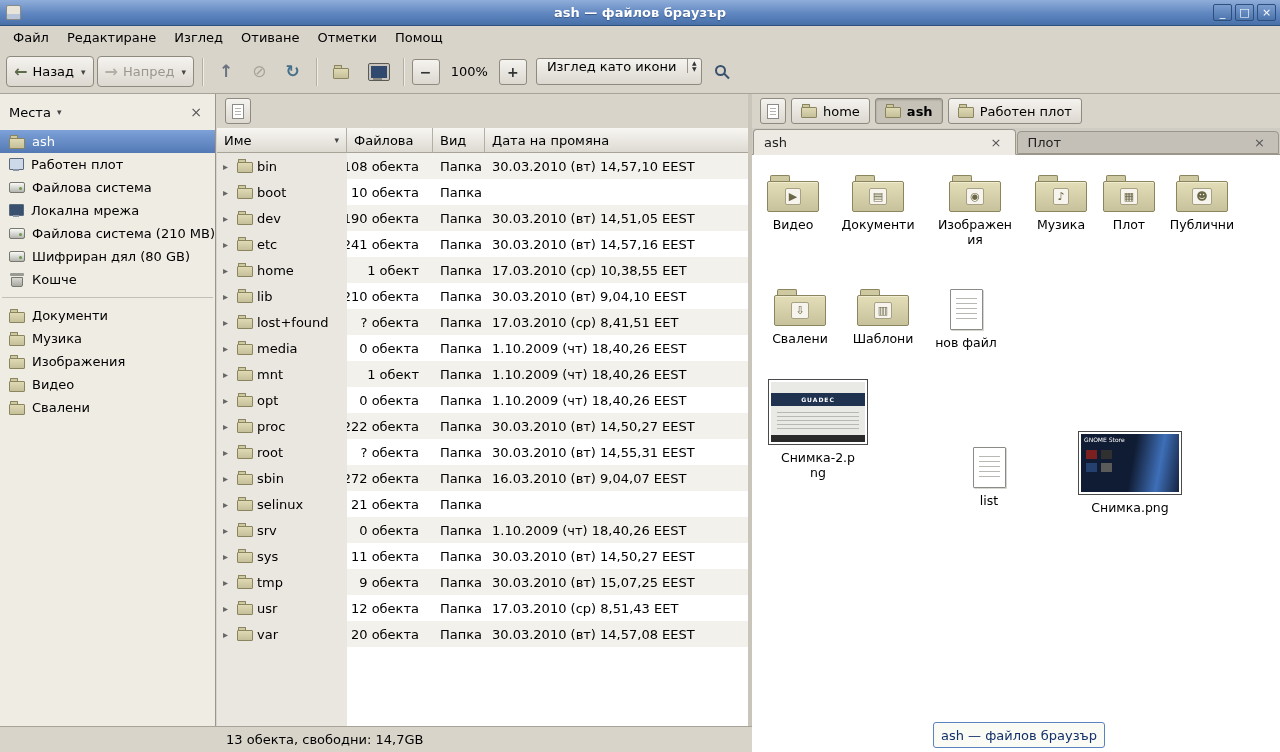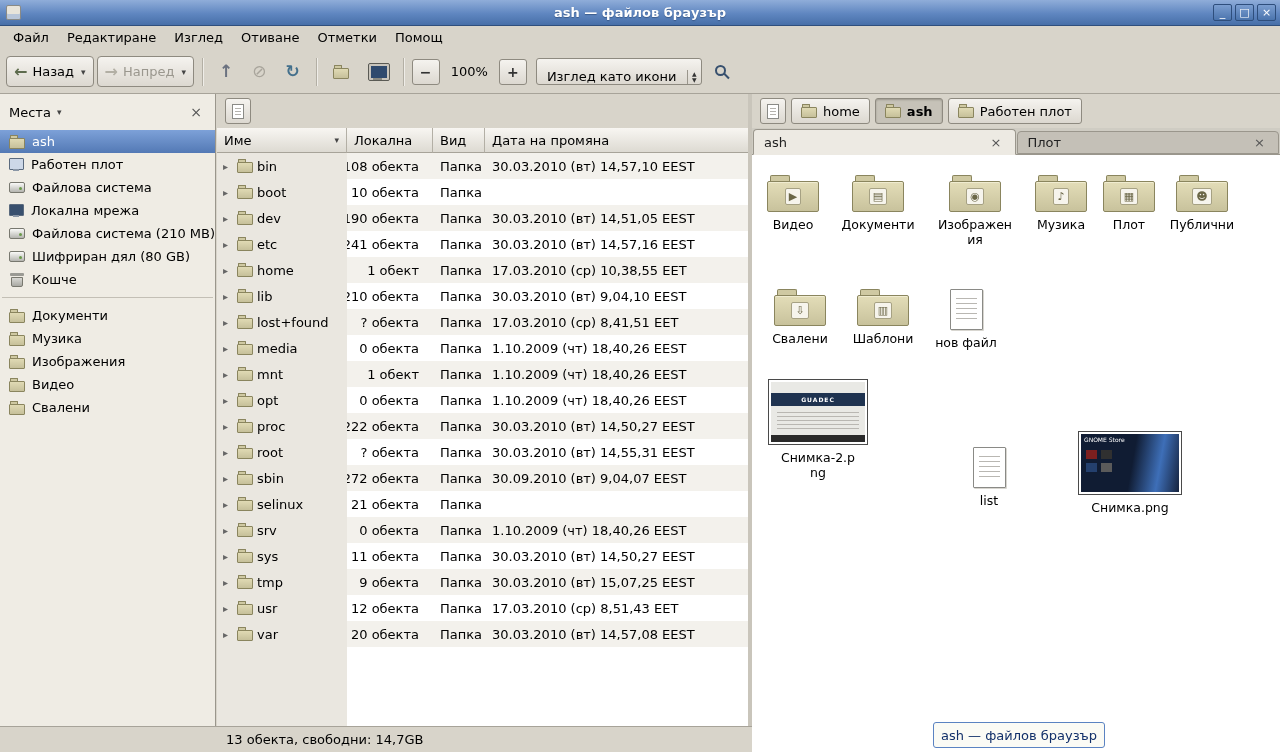--- a/index.html
+++ b/index.html
@@ -31,21 +31,21 @@
   .arrow-glyph { font-size:16px; font-weight:bold; color:#5d6b4d; line-height:1; }
   .disabled .arrow-glyph { color:#b2afa4; }
   .chev { font-size:9px; color:#444; margin-left:2px; }
   .tsep { width:1px; height:28px; background:#b3afa4; box-shadow:1px 0 0 #efede8; margin:0 5px; }
   .icon-glyph { font-size:17px; line-height:1; color:#5f6d5a; }
   .icon-glyph.gray { color:#a8a49b; }
   .icon-glyph.teal { color:#44708c; }
   .zoombtn { width:28px; height:26px; border:1px solid #8e8a80; border-radius:3px; background:linear-gradient(#f5f3ef,#dcd8d0);
              font-size:14px; font-weight:bold; text-align:center; line-height:24px; color:#333; }
   .zoom-label { padding:0 8px; }
-  .combo { height:27px; display:flex; align-items:flex-end; border:1px solid #8e8a80; border-radius:3px;
+  .combo { height:27px; display:flex; align-items:flex-start; border:1px solid #8e8a80; border-radius:3px;
            background:linear-gradient(#f5f3ef,#dcd8d0); margin-left:6px; }
   .combo .combo-label { padding:0 10px; min-width:150px; }
   .combo .spinner { border-left:1px solid #9a968c; padding:1px 4px; display:flex; flex-direction:column; font-size:7px; line-height:6px; color:#333; }
   .magnifier { width:11px; height:11px; border:2px solid #37506e; border-radius:50%; position:relative; margin:2px 6px 4px 2px; }
   .magnifier::after { content:""; position:absolute; width:7px; height:2px; background:#37506e; transform:rotate(45deg); right:-6px; bottom:-3px; }
 
   
   .mfold { width:16px; height:14px; position:relative; flex:none; }
   .mfold::before { content:""; position:absolute; top:0; left:1px; width:6px; height:4px; background:#cfc9a2; border:1px solid #8a855e; border-bottom:none; border-radius:1px 1px 0 0; }
   .mfold::after { content:""; position:absolute; top:3px; left:0; right:0; bottom:0; background:linear-gradient(#e0dab4,#c6c09a); border:1px solid #8a855e; border-radius:1px; }
@@ -274,21 +274,21 @@
     <div class="small-btn">
       <span class="mpage"></span>
     </div>
   </div>
   <div class="list-header">
     <div class="hcell">
       <span>Име</span>
       <span class="sort">▾</span>
     </div>
     <div class="hcell">
-        <span>Локална</span>
+        <span>Файлова</span>
       </div>
     <div class="hcell">
         <span>Вид</span>
       </div>
     <div class="hcell" style="border-right:none">
         <span>Дата на промяна</span>
       </div>
   </div>
   <div class="list-body">
     <div>
@@ -412,21 +412,21 @@
           <div class="tcell">30.03.2010 (вт) 14,55,31 EEST</div>
         </div>
         <div class="trow alt">
           <div class="tcell name">
             <span class="expander">▸</span>
             <span class="mfold"></span>
             <span>sbin</span>
           </div>
           <div class="tcell size">272 обекта</div>
           <div class="tcell">Папка</div>
-          <div class="tcell">30.09.2010 (вт) 9,04,07 EEST</div>
+          <div class="tcell">16.03.2010 (вт) 9,04,07 EEST</div>
         </div>
         <div class="trow">
           <div class="tcell name">
             <span class="expander">▸</span>
             <span class="mfold"></span>
             <span>selinux</span>
           </div>
           <div class="tcell size">21 обекта</div>
           <div class="tcell">Папка</div>
         </div>

